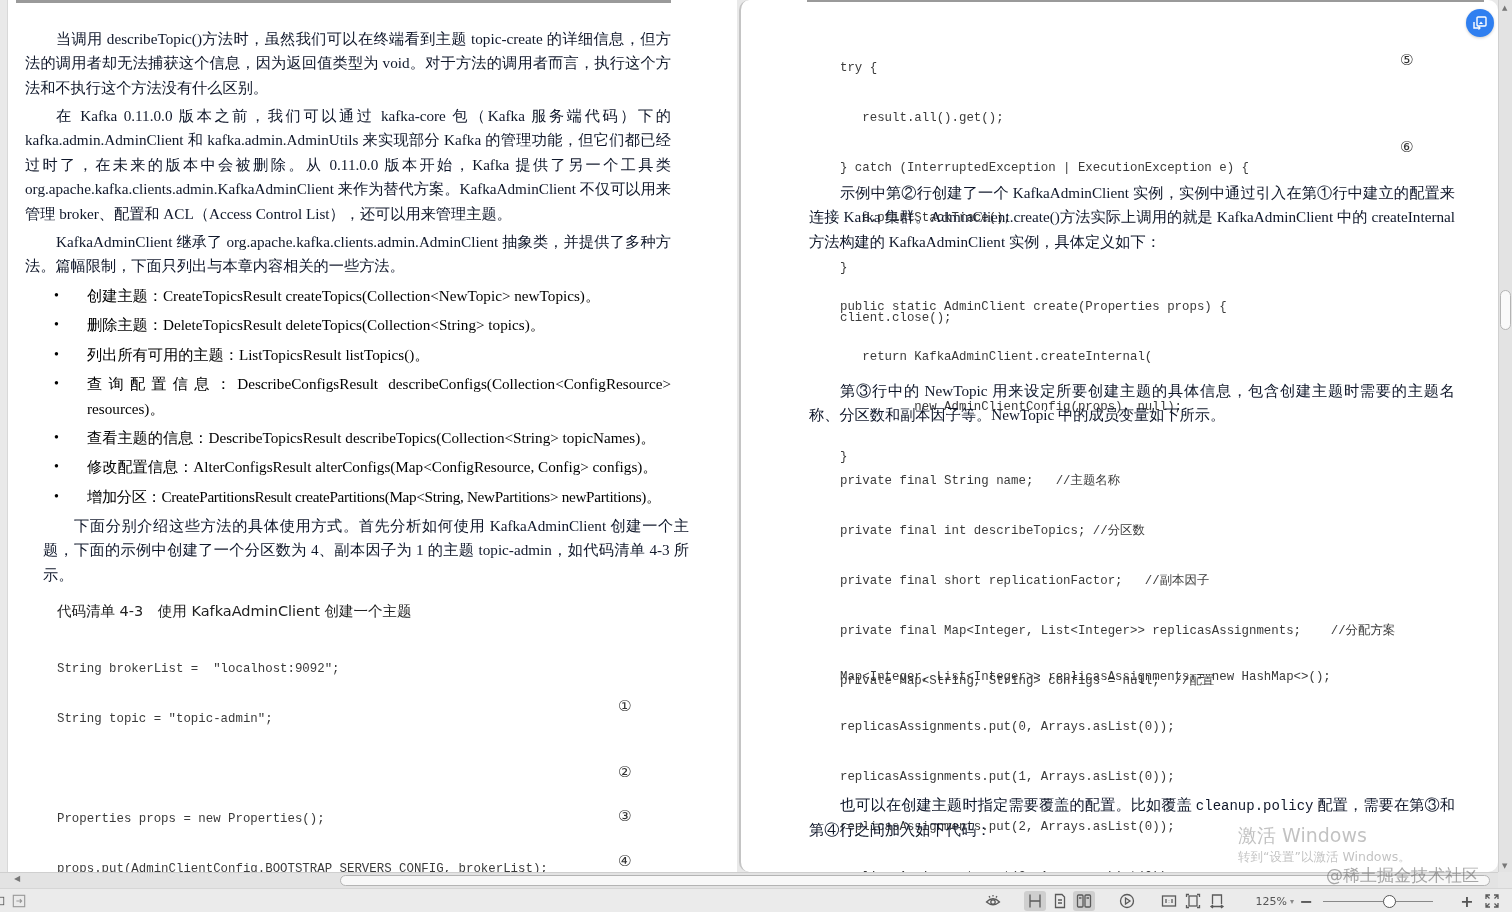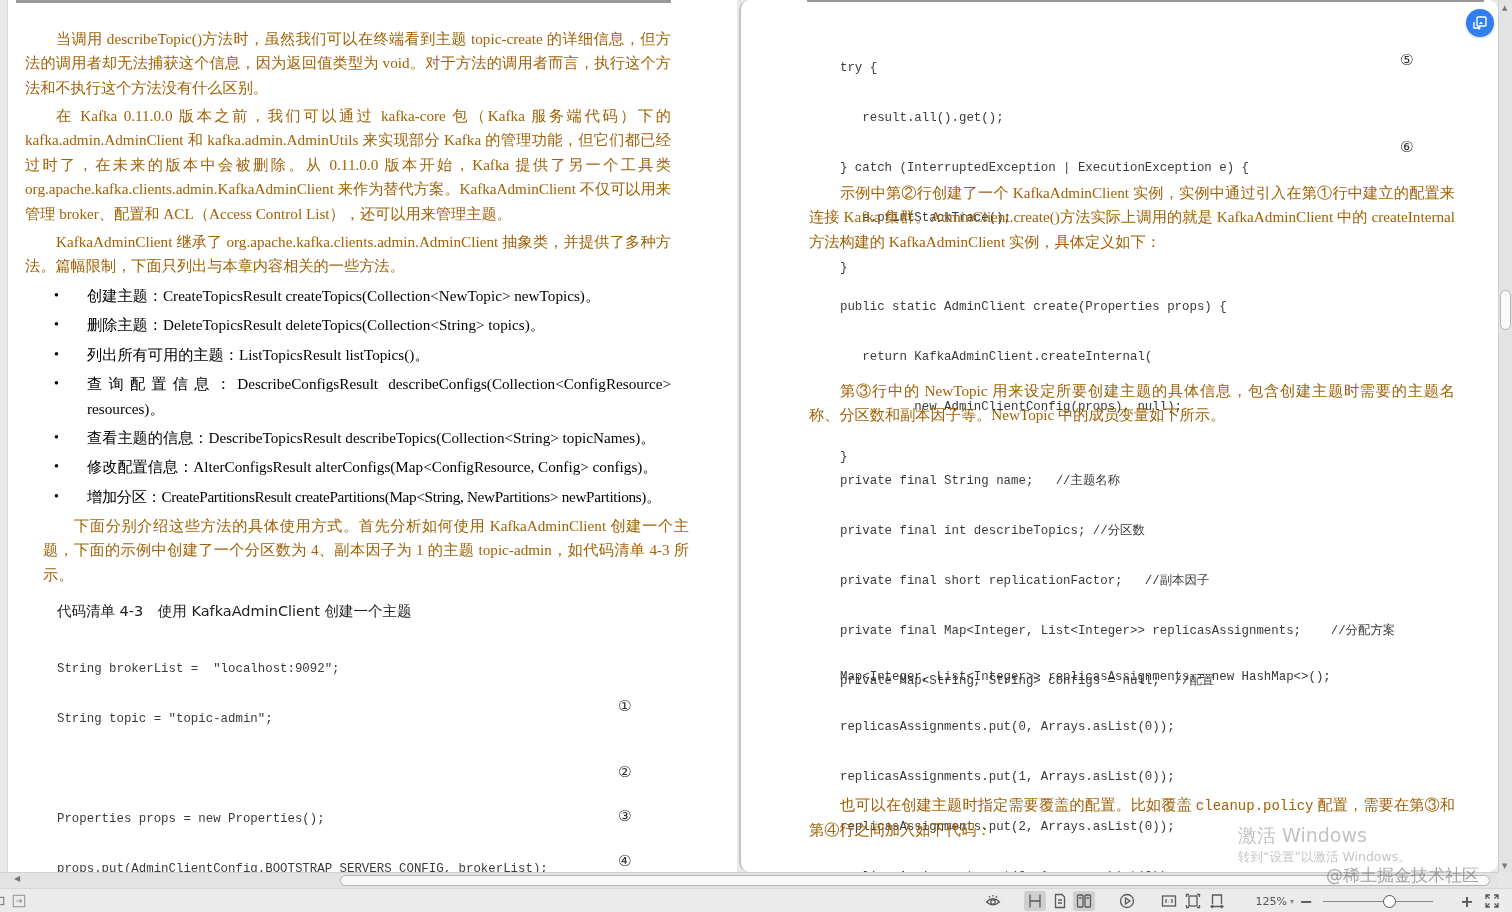--- a/index.html
+++ b/index.html
@@ -8,21 +8,21 @@
 
   .viewport { position: absolute; left: 0; top: 0; width: 1498px; height: 872px; background: #e9e9e9; overflow: hidden; }
 
   .page { position: absolute; top: 0; background: #fff; height: 872px; overflow: hidden; }
   .page-left { left: 7px; width: 730px; border-left: 1px solid #d8d8d8; }
   .page-right { left: 739px; width: 759px; border-left: 2px solid #c4c4c4; border-radius: 10px; }
   .page-topline { position: absolute; top: 0; height: 3px; background: #9a9a9a; }
   .page-left .page-topline { left: 8px; right: 66px; }
   .page-right .page-topline { left: 66px; right: 14px; height: 2px; }
 
-  .para { position: absolute; font-family: "Liberation Serif", "DejaVu Serif", serif; font-size: 15.2px; line-height: 24.4px; color: #a16207; text-align: justify; text-align-last: left; }
+  .para { position: absolute; font-family: "Liberation Serif", "DejaVu Serif", serif; font-size: 15.2px; line-height: 24.4px; color: #0f172a; text-align: justify; text-align-last: left; }
   .indent { text-indent: 31px; }
 
   .bullet-list { position: absolute; list-style: none; font-family: "Liberation Serif", "DejaVu Serif", serif; font-size: 15.2px; color: #000000; }
   .bullet-list li { position: relative; padding-left: 62px; line-height: 24.4px; margin-bottom: 5px; }
   .bullet-list li::before { content: "•"; position: absolute; left: 29px; top: 0; font-size: 14px; }
 
   .listing-title { position: absolute; font-family: "DejaVu Sans", "Liberation Sans", sans-serif; font-size: 14.5px; color: #222; }
 
   .code { position: absolute; font-family: "Liberation Mono", "DejaVu Sans Mono", monospace; font-size: 12.4px; color: #3a3a3a; white-space: pre; }
   .code .ln { display: block; height: 22px; line-height: 22px; }
@@ -101,20 +101,21 @@
 
   <div class="page page-right">
     <div class="page-topline"></div>
 
     <div class="code" style="left:99px; top:29px;">
       <span class="ln">try {</span>
       <span class="ln">   result.all().get();</span>
       <span class="ln">} catch (InterruptedException | ExecutionException e) {</span>
       <span class="ln">   e.printStackTrace();</span>
       <span class="ln">}</span>
+      <span class="ln">client.close();</span>
     </div>
     <span class="marker" style="left:659px; top:51px;">⑤</span>
     <span class="marker" style="left:659px; top:138px;">⑥</span>
 
     <p class="para indent" style="left:68px; top:181px; width:646px;">示例中第②行创建了一个 KafkaAdminClient 实例，实例中通过引入在第①行中建立的配置来连接 Kafka 集群。AdminClient.create()方法实际上调用的就是 KafkaAdminClient 中的 createInternal 方法构建的 KafkaAdminClient 实例，具体定义如下：</p>
 
     <div class="code" style="left:99px; top:268px;">
       <span class="ln">public static AdminClient create(Properties props) {</span>
       <span class="ln">   return KafkaAdminClient.createInternal(</span>
       <span class="ln">          new AdminClientConfig(props), null);</span>

